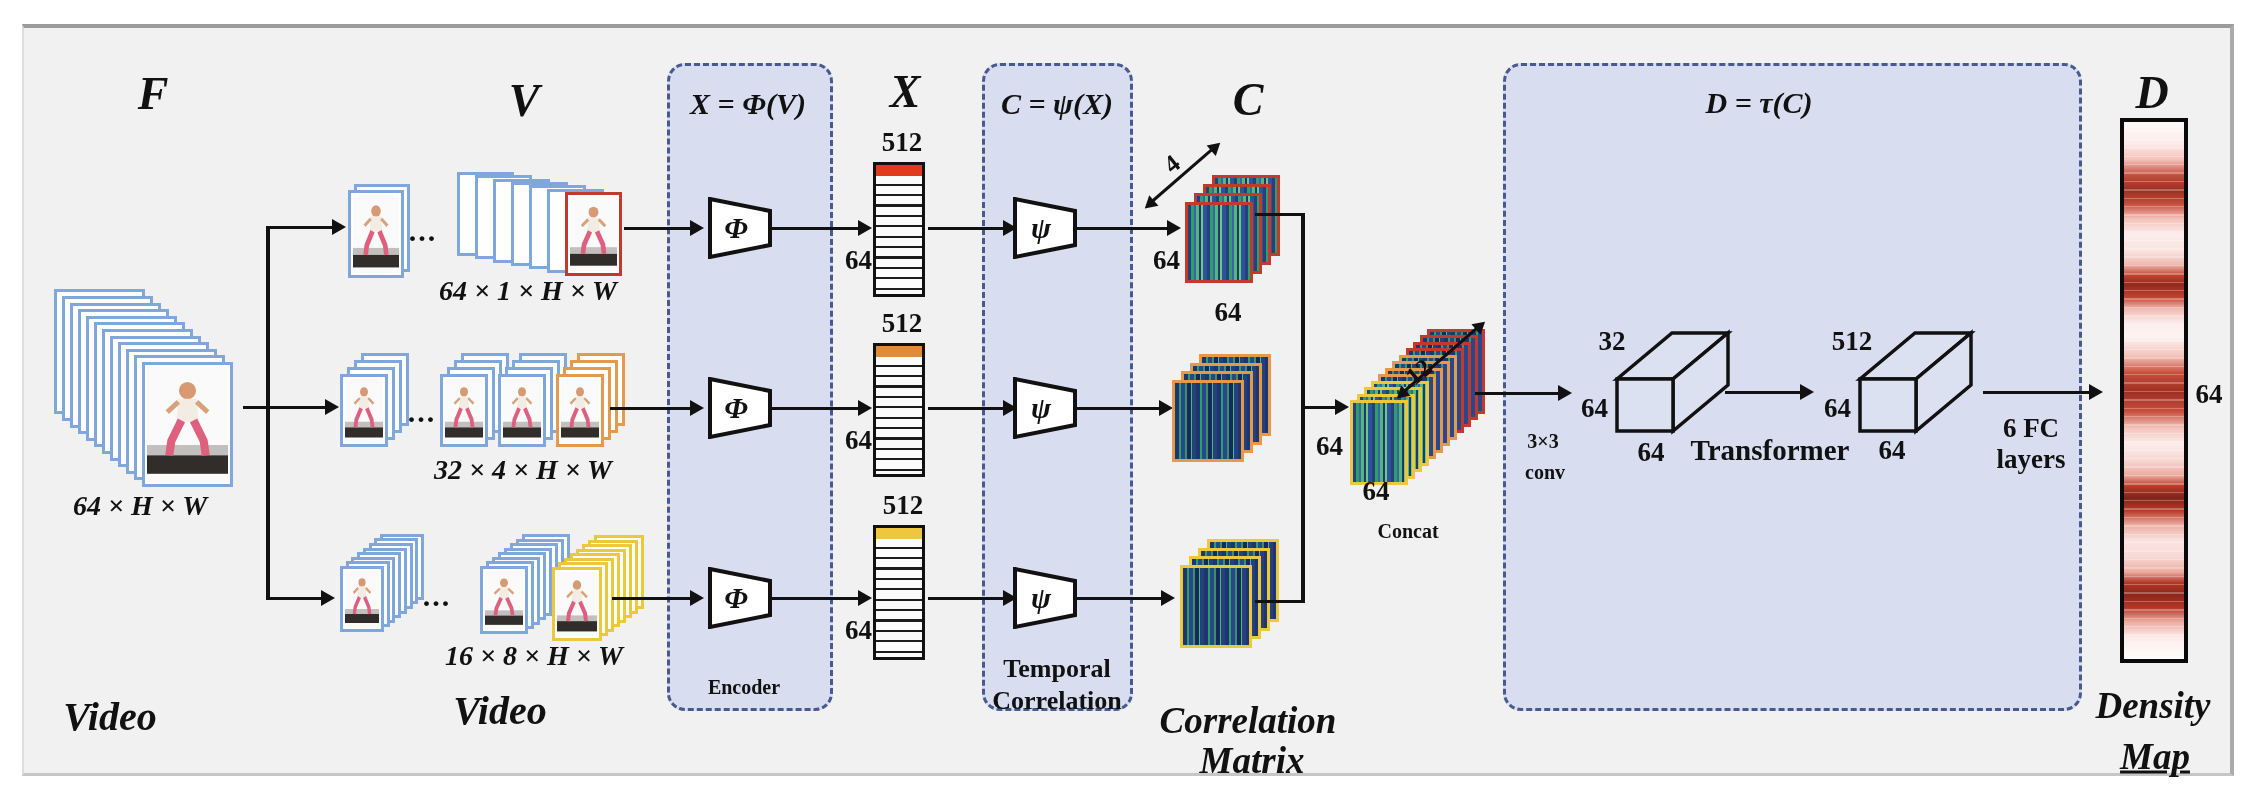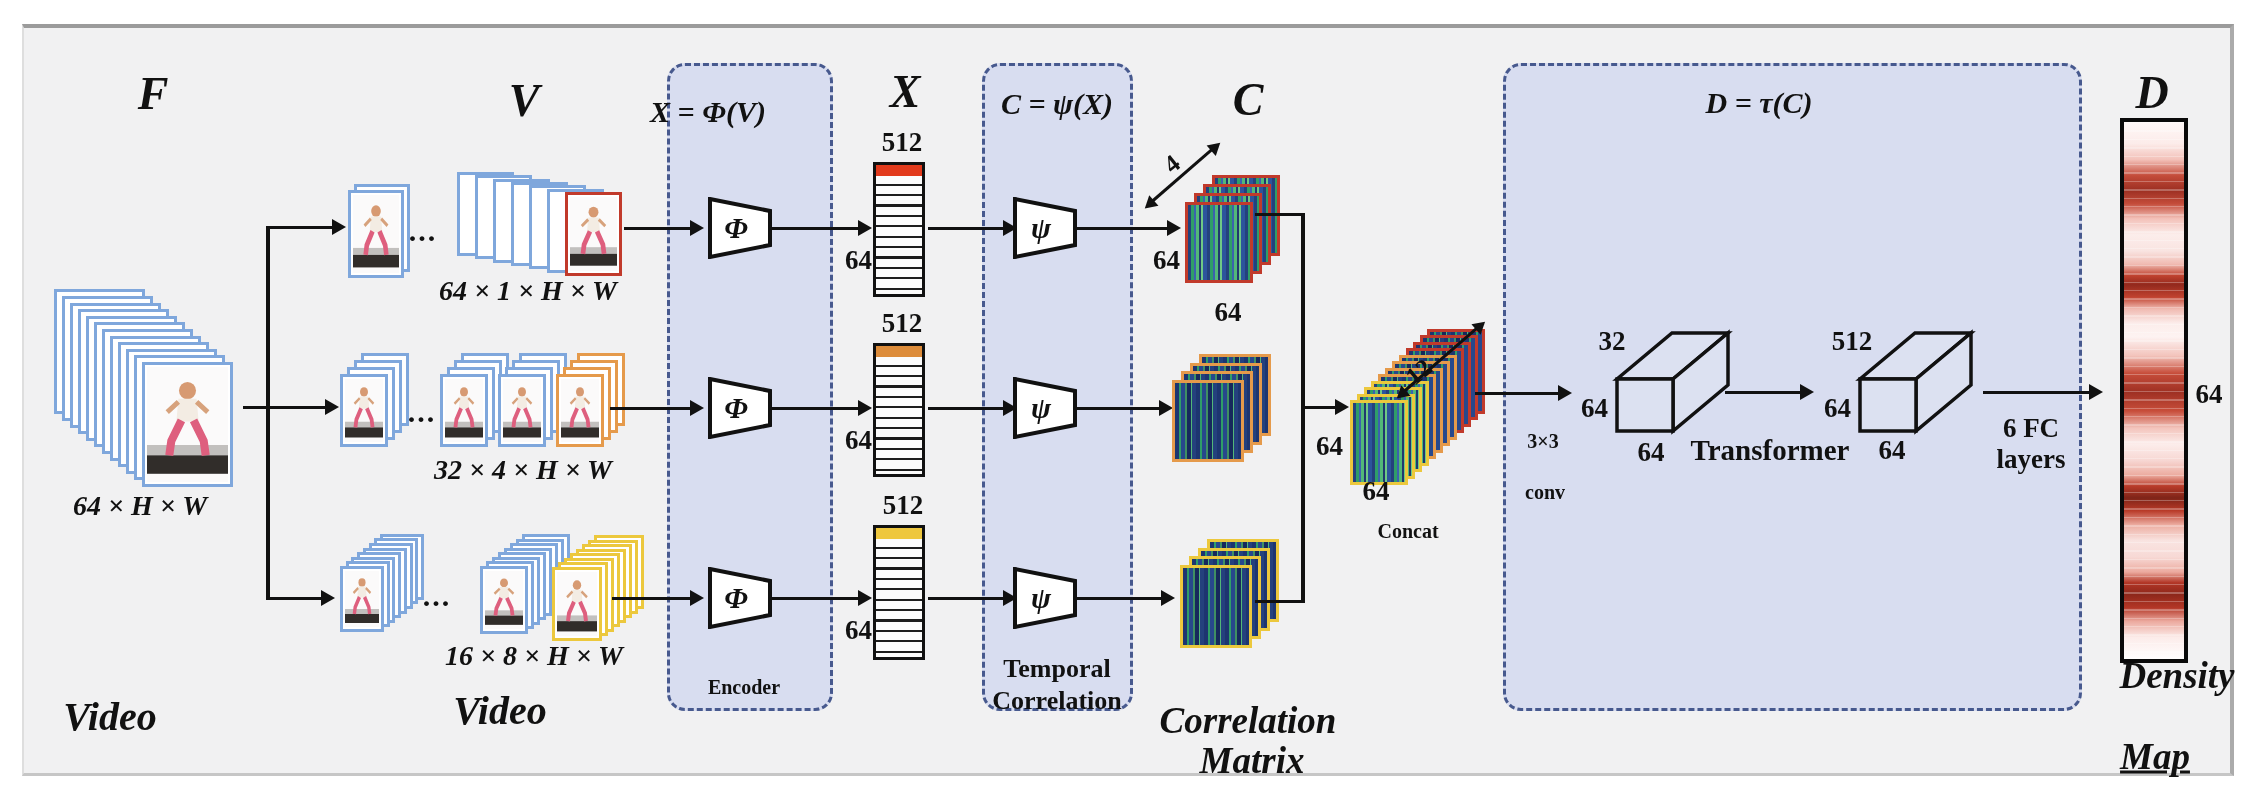--- a/index.html
+++ b/index.html
@@ -77,21 +77,21 @@
   <div class="dbox" style="left:667px;top:63px;width:166px;height:648px;"></div>
   <div class="dbox" style="left:982px;top:63px;width:151px;height:648px;"></div>
   <div class="dbox" style="left:1503px;top:63px;width:579px;height:648px;"></div>
 
   <div class="abs hdr ctr" style="left:153px;top:93px;">F</div>
   <div class="abs hdr ctr" style="left:524px;top:100px;">V</div>
   <div class="abs hdr ctr" style="left:905px;top:91px;">X</div>
   <div class="abs hdr ctr" style="left:1248px;top:99px;">C</div>
   <div class="abs hdr ctr" style="left:2152px;top:92px;">D</div>
 
-  <div class="abs formula ctr" style="left:708px;top:104px;margin-top:8px;">X = Φ(V)</div>
+  <div class="abs formula ctr" style="left:748px;top:104px;">X = Φ(V)</div>
   <div class="abs lbl ctr" style="left:744px;top:687px;">Encoder</div>
   <div class="abs formula ctr" style="left:1057px;top:104px;">C = ψ(X)</div>
   <div class="abs lbl ctr" style="left:1057px;top:669px;font-size:26px;">Temporal</div>
   <div class="abs lbl ctr" style="left:1057px;top:701px;font-size:26px;">Correlation</div>
   <div class="abs formula ctr" style="left:1759px;top:103px;">D = τ(C)</div>
 
   <div class="frm" style="left:142px;top:362px;width:91px;height:125px;box-shadow:
     -8px -7px 0 -3px #fff,-8px -7px 0 0 #7fa7dc,-16px -13px 0 -3px #fff,-16px -13px 0 0 #7fa7dc,
     -24px -20px 0 -3px #fff,-24px -20px 0 0 #7fa7dc,-32px -26px 0 -3px #fff,-32px -26px 0 0 #7fa7dc,
     -40px -33px 0 -3px #fff,-40px -33px 0 0 #7fa7dc,-48px -40px 0 -3px #fff,-48px -40px 0 0 #7fa7dc,
@@ -295,21 +295,21 @@
     <div class="mx mxg" style="left:0;top:72px;width:58px;height:85px;border-color:#ecc83d;"></div>
   </div>
   <div class="darr" style="left:1404px;top:390px;width:97px;transform:rotate(-41deg);"></div>
   <div class="abs num ctr" style="left:1419px;top:372px;transform:translate(-50%,-50%) rotate(-40deg);font-size:25px;">12</div>
   <div class="abs num" style="left:1343px;top:446px;transform:translate(-100%,-50%);">64</div>
   <div class="abs num ctr" style="left:1376px;top:491px;">64</div>
   <div class="abs lbl ctr" style="left:1408px;top:531px;">Concat</div>
 
   <div class="arr" style="left:1475px;top:391.5px;width:85px;"></div>
   <div class="abs lbl ctr" style="left:1543px;top:441px;">3×3</div>
-  <div class="abs lbl ctr" style="left:1545px;top:492px;">conv</div>
+  <div class="abs lbl ctr" style="left:1545px;top:472px;">conv</div>
 
   <svg class="abs" style="left:1605px;top:326px;" width="130" height="112">
     <polygon points="12,53 67,7 123,7 68,53" fill="#dce1f1" stroke="#111" stroke-width="3.5"></polygon>
     <polygon points="68,53 123,7 123,59 68,105" fill="#dce1f1" stroke="#111" stroke-width="3.5"></polygon>
     <rect x="12" y="53" width="56" height="52" fill="#dce1f1" stroke="#111" stroke-width="3.5"></rect>
   </svg>
   <div class="abs num ctr" style="left:1612px;top:341px;">32</div>
   <div class="abs num" style="left:1608px;top:408px;transform:translate(-100%,-50%);">64</div>
   <div class="abs num ctr" style="left:1651px;top:452px;">64</div>
 
@@ -324,15 +324,15 @@
   <div class="abs num ctr" style="left:1852px;top:341px;">512</div>
   <div class="abs num" style="left:1851px;top:408px;transform:translate(-100%,-50%);">64</div>
   <div class="abs num ctr" style="left:1892px;top:450px;">64</div>
 
   <div class="arr" style="left:1983px;top:390.5px;width:108px;"></div>
   <div class="abs lbl ctr" style="left:2031px;top:428px;font-size:27px;">6 FC</div>
   <div class="abs lbl ctr" style="left:2031px;top:459px;font-size:27px;">layers</div>
 
   <div class="dmap"></div>
   <div class="abs num ctr" style="left:2209px;top:394px;">64</div>
-  <div class="abs ital ctr" style="left:2153px;top:675px;margin-left:24px;">Density</div>
+  <div class="abs ital ctr" style="left:2153px;top:705px;">Density</div>
   <div class="abs ital ctr" style="left:2155px;top:756px;text-decoration:underline;">Map</div>
 </div>
 
 </body></html>

